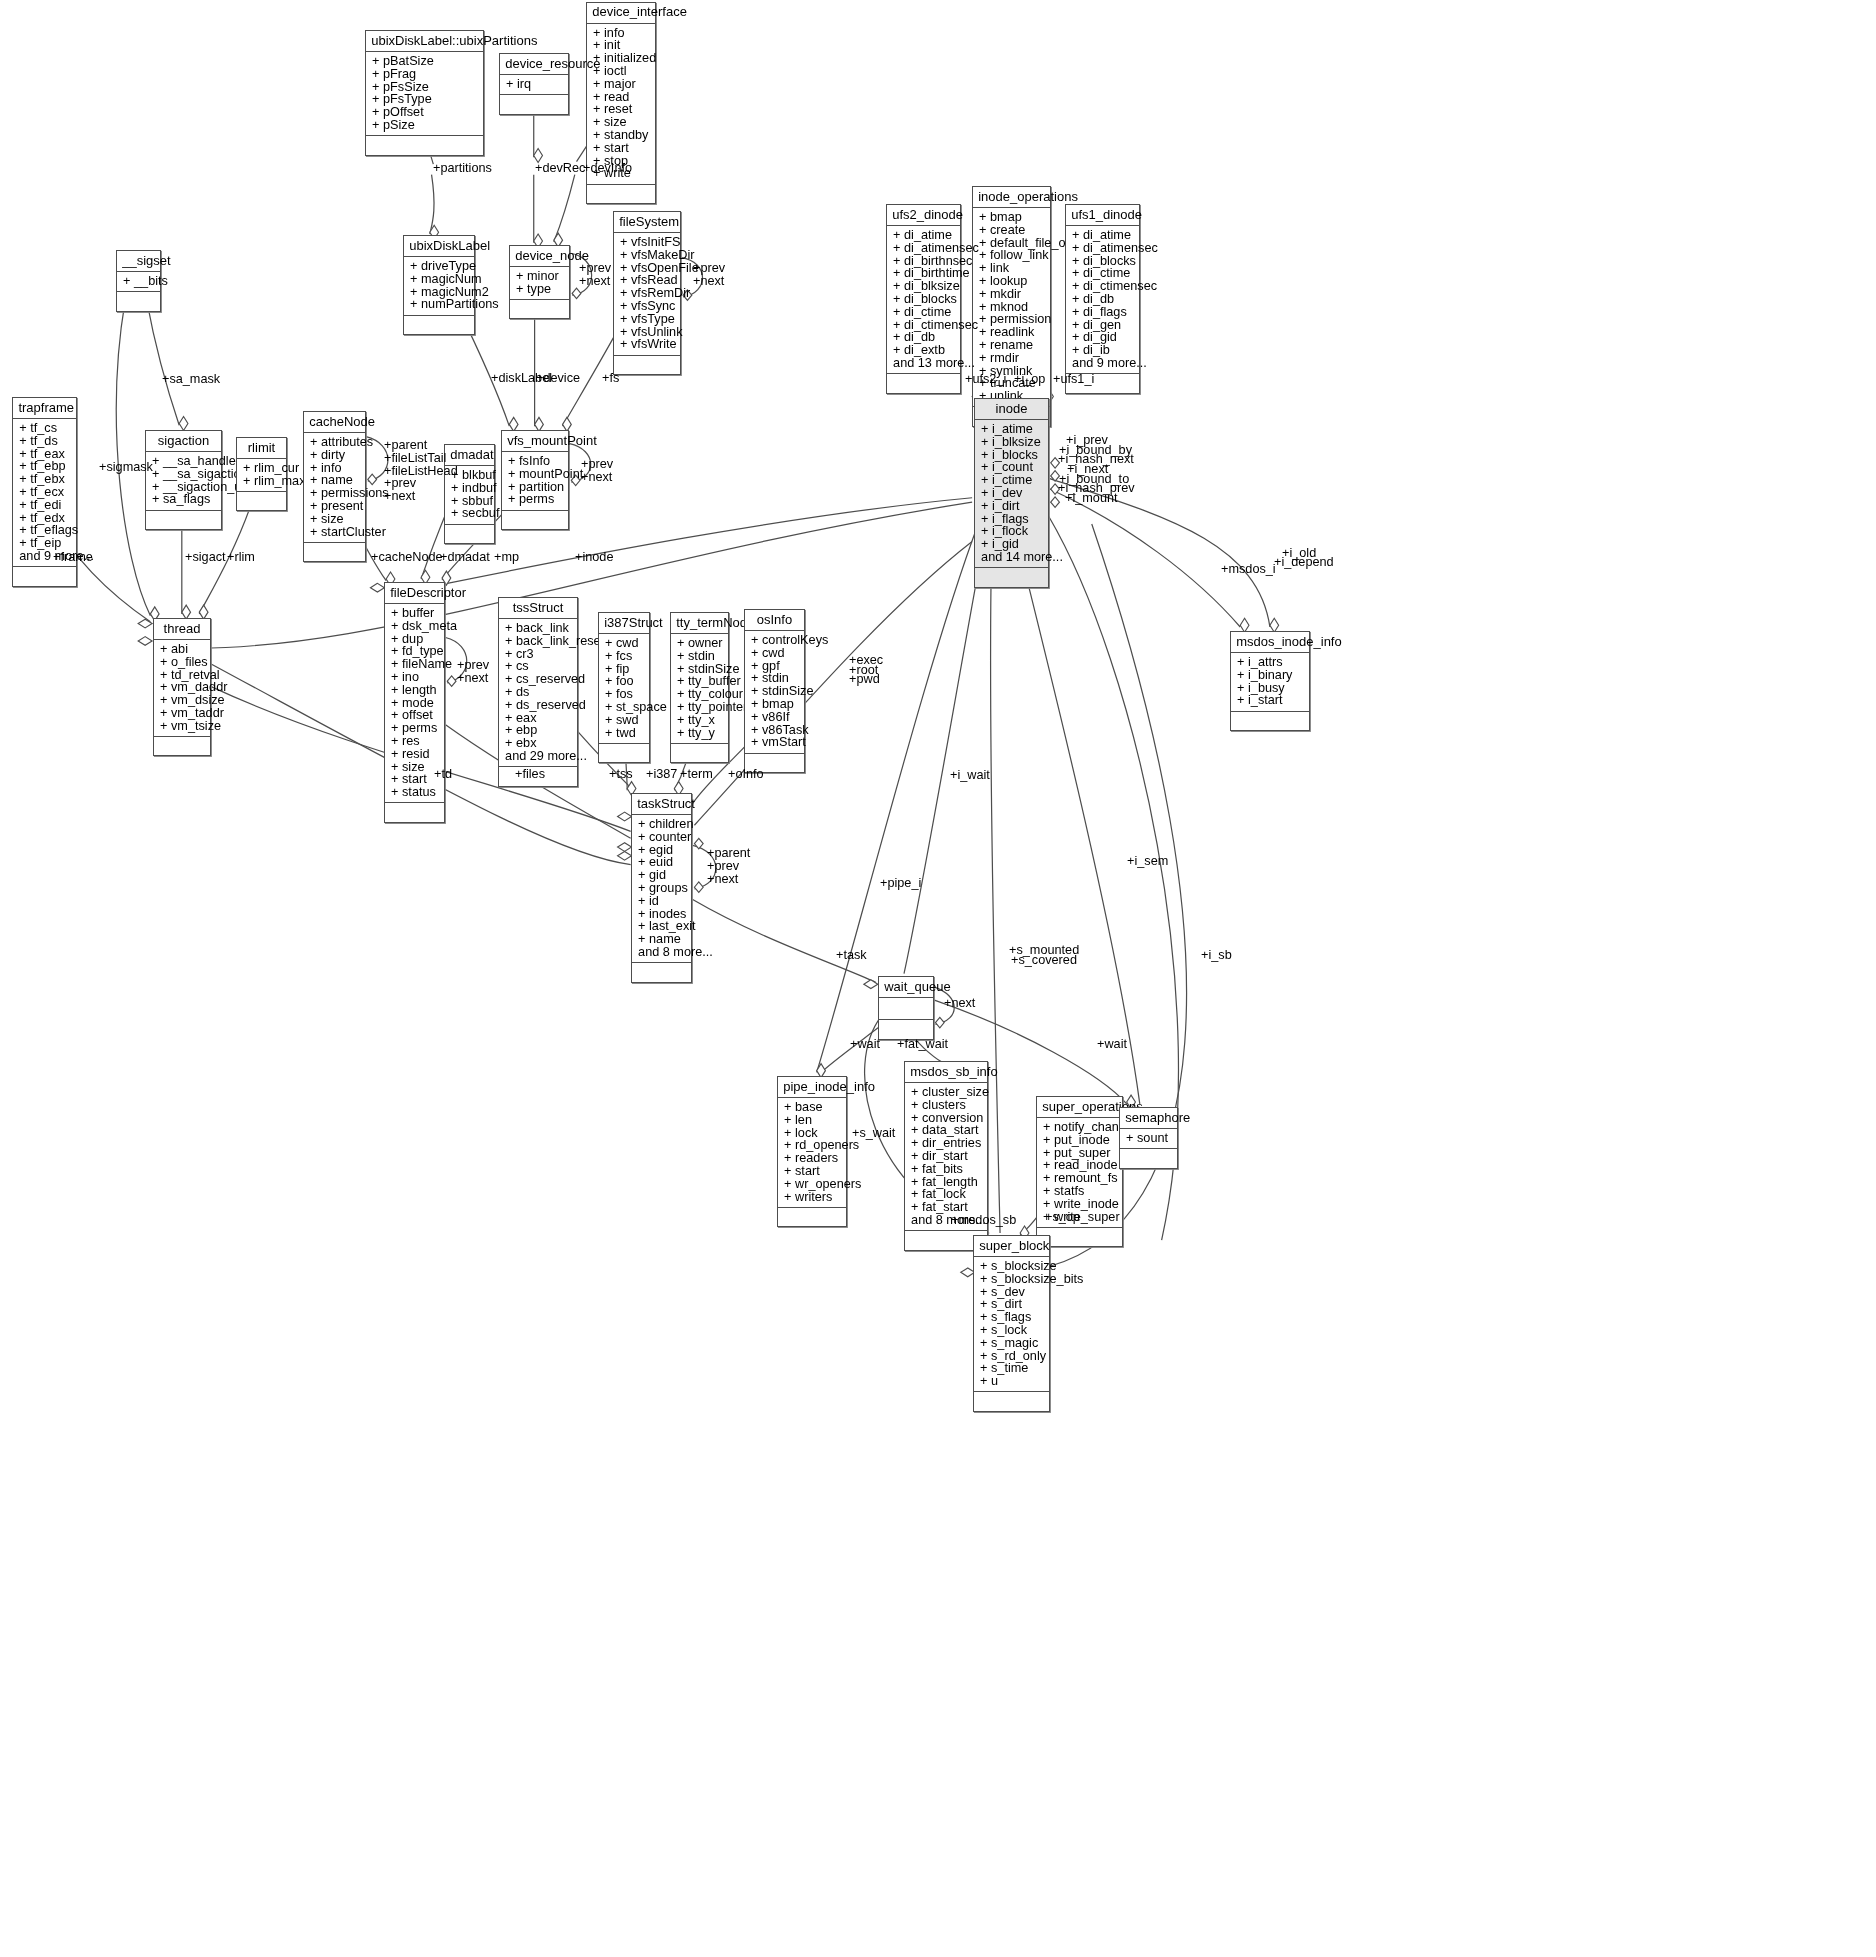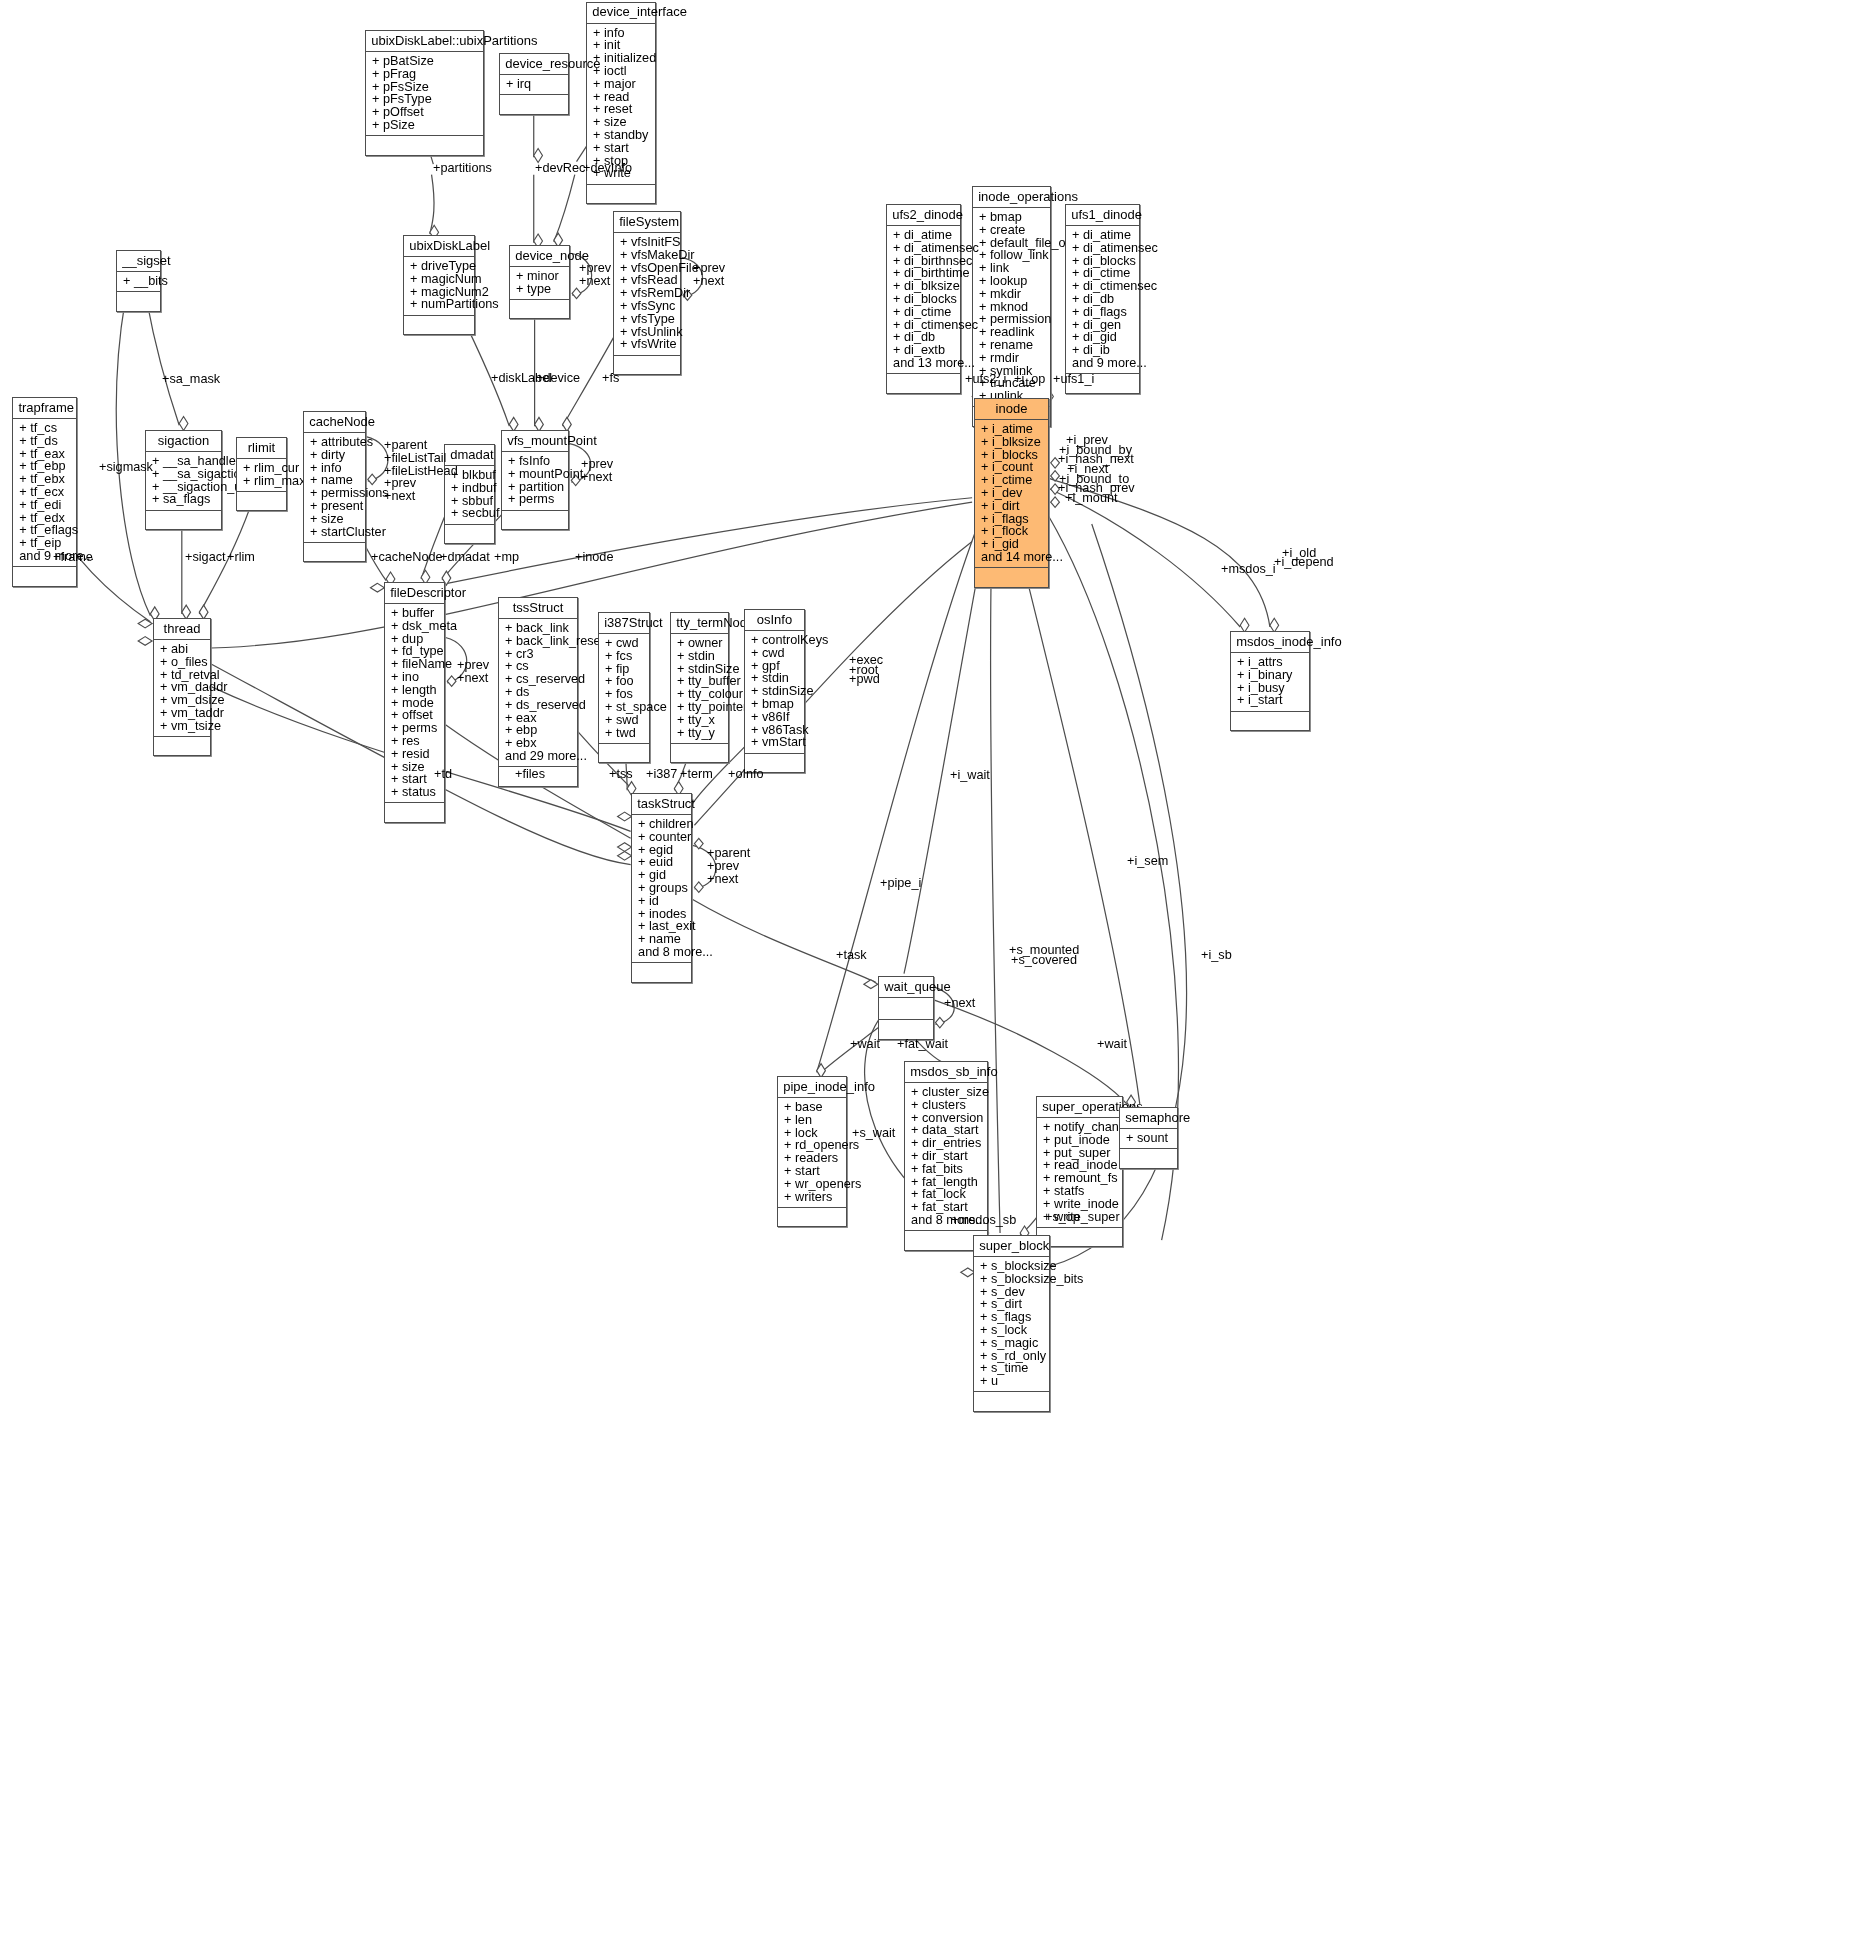--- a/index.html
+++ b/index.html
@@ -1,21 +1,21 @@
 <!DOCTYPE html>
 <html style="font-size:14px"><head>
 <meta charset="utf-8">
 <style>
   html,body{margin:0;padding:0;background:#ffffff;}
   body{font-family:"Liberation Sans",sans-serif;}
   #diagram{position:relative;width:1877px;height:1957px;overflow:hidden;background:#fff;}
   svg#edges{position:absolute;left:0;top:0;width:1877px;height:1957px;pointer-events:none;}
   .uml{position:absolute;box-sizing:border-box;border:0.9px solid #4d4d4d;background:#ffffff;
        box-shadow:0.9px 0.9px 0 #808080;}
-  .uml.hl{background:#fdba74;}
+  .uml.hl{background:#e5e5e5;}
   .uml .title{text-align:center;font-size:13px;color:#000;padding:2.6px 5.2px 3.5px 5.2px;
               border-bottom:0.9px solid #4d4d4d;line-height:1.1;white-space:nowrap;}
   .uml .attrs{padding:2.6px 4.4px 3.5px 6.1px;border-bottom:0.9px solid #4d4d4d;}
   .uml .attrs div{font-size:12.7px;color:#000;line-height:12.8px;white-space:nowrap;}
   .uml .ops{min-height:15px;padding:1.7px 4.4px;}
   .elabel{position:absolute;font-size:12.7px;color:#000;line-height:12.8px;white-space:pre;}
 </style>
 </head>
 <body>
 

